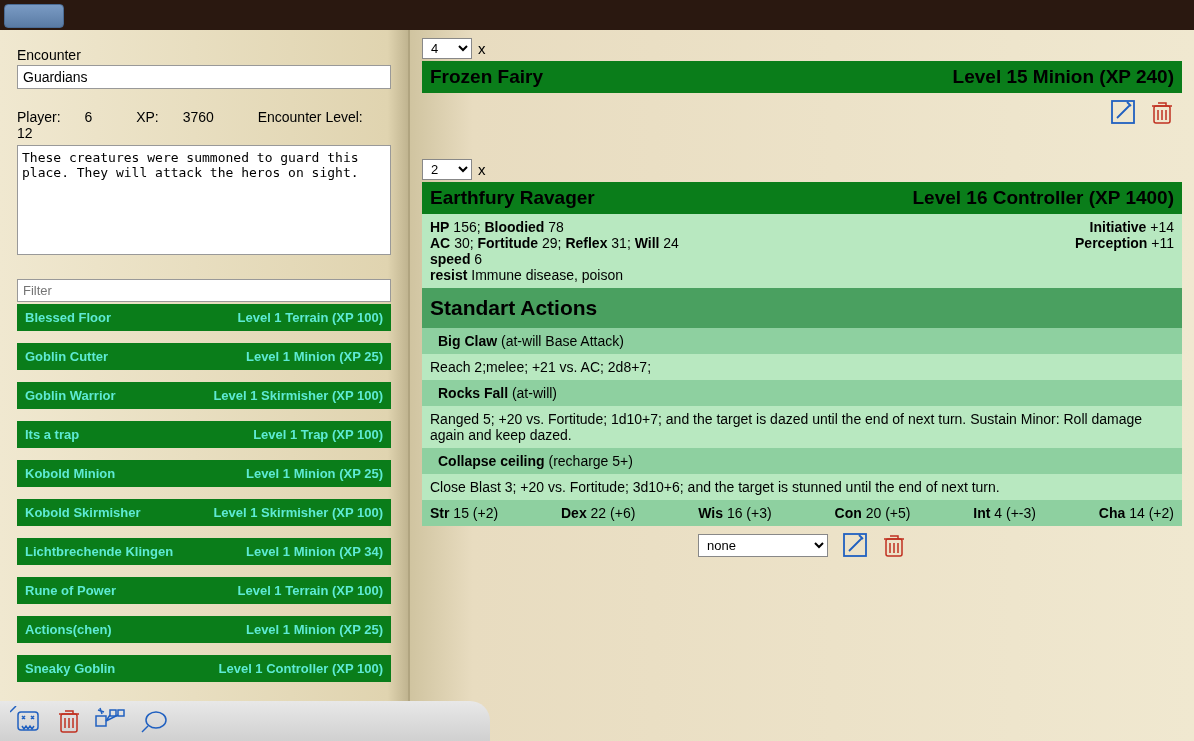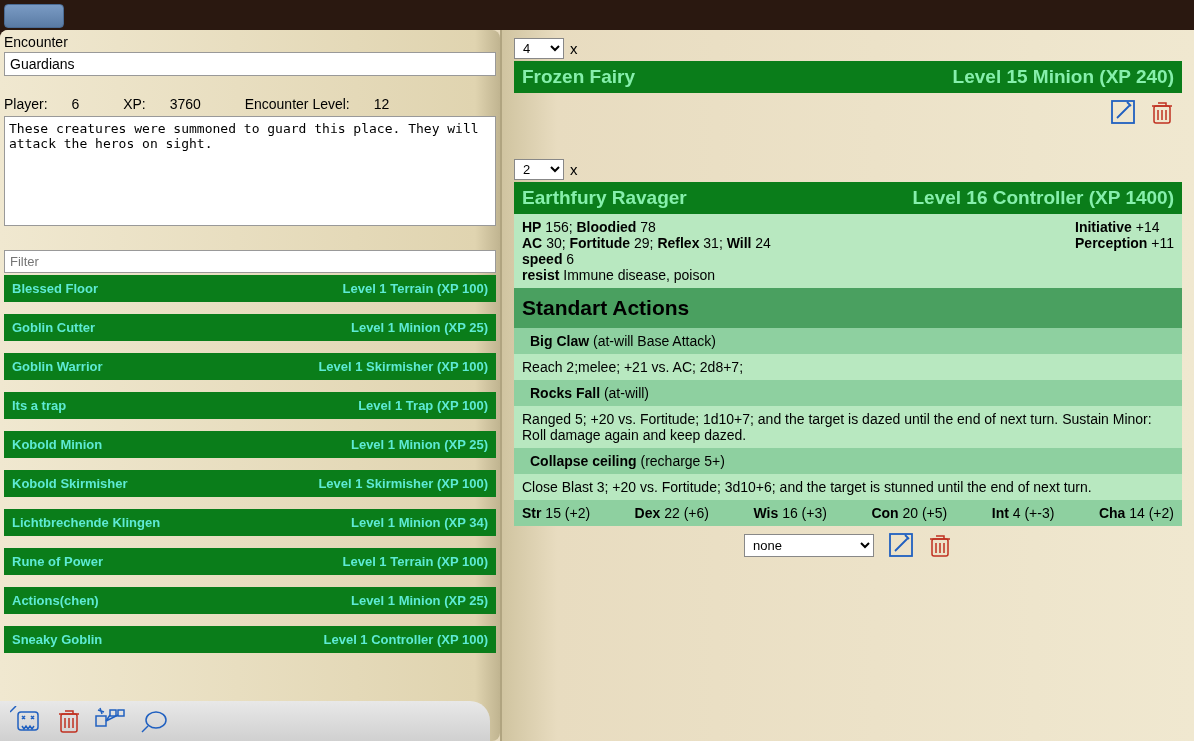--- a/index.html
+++ b/index.html
@@ -21,25 +21,24 @@
   cursor: pointer;
 }
 .book {
   position: absolute;
   top: 30px; left: 0; right: 0; bottom: 0;
   display: flex;
   background: #e8dcc0;
   border-radius: 8px 8px 0 0;
 }
 .page-left {
-  width: 500px;
-  padding: 4px;
+  width: 408px;
+  padding: 17px;
   background: linear-gradient(90deg, #f0e8d0 0%, #e0d4b0 95%, #c0b490 100%);
   position: relative;
-  border-radius: 8px;
 }
 .page-right {
   flex: 1;
   padding: 8px 12px;
   background: linear-gradient(90deg, #d0c4a0 0%, #e8dcc0 8%, #f0e8d0 100%);
   border-left: 2px solid #b0a480;
 }
 .label { font-size: 14px; margin-bottom: 2px; }
 .text-input {
   width: 100%;
@@ -108,21 +107,21 @@
   padding: 1px 4px;
   font-size: 13px;
   width: 50px;
 }
 .x-btn {
   font-size: 15px;
   cursor: pointer;
 }
 .creature-header {
   background: #0a7d1a;
-  color: #86efac;
+  color: #000000;
   padding: 5px 8px;
   display: flex;
   justify-content: space-between;
   font-size: 19px;
   font-weight: bold;
 }
 .action-icons {
   display: flex;
   justify-content: flex-end;
   gap: 14px;
@@ -131,21 +130,21 @@
 }
 .stat-block {
   background: #b8e8c0;
   padding: 5px 8px;
   font-size: 14px;
   display: flex;
   justify-content: space-between;
   gap: 28px;
 }
 .stat-left { flex: 1; }
-.stat-right { }
+.stat-right { text-align: right; }
 .stat-block b { font-weight: bold; }
 .section-header {
   background: #4aa060;
   padding: 8px 8px;
   font-size: 21px;
   font-weight: bold;
 }
 .action-name {
   background: #8ed0a0;
   padding: 5px 16px;

